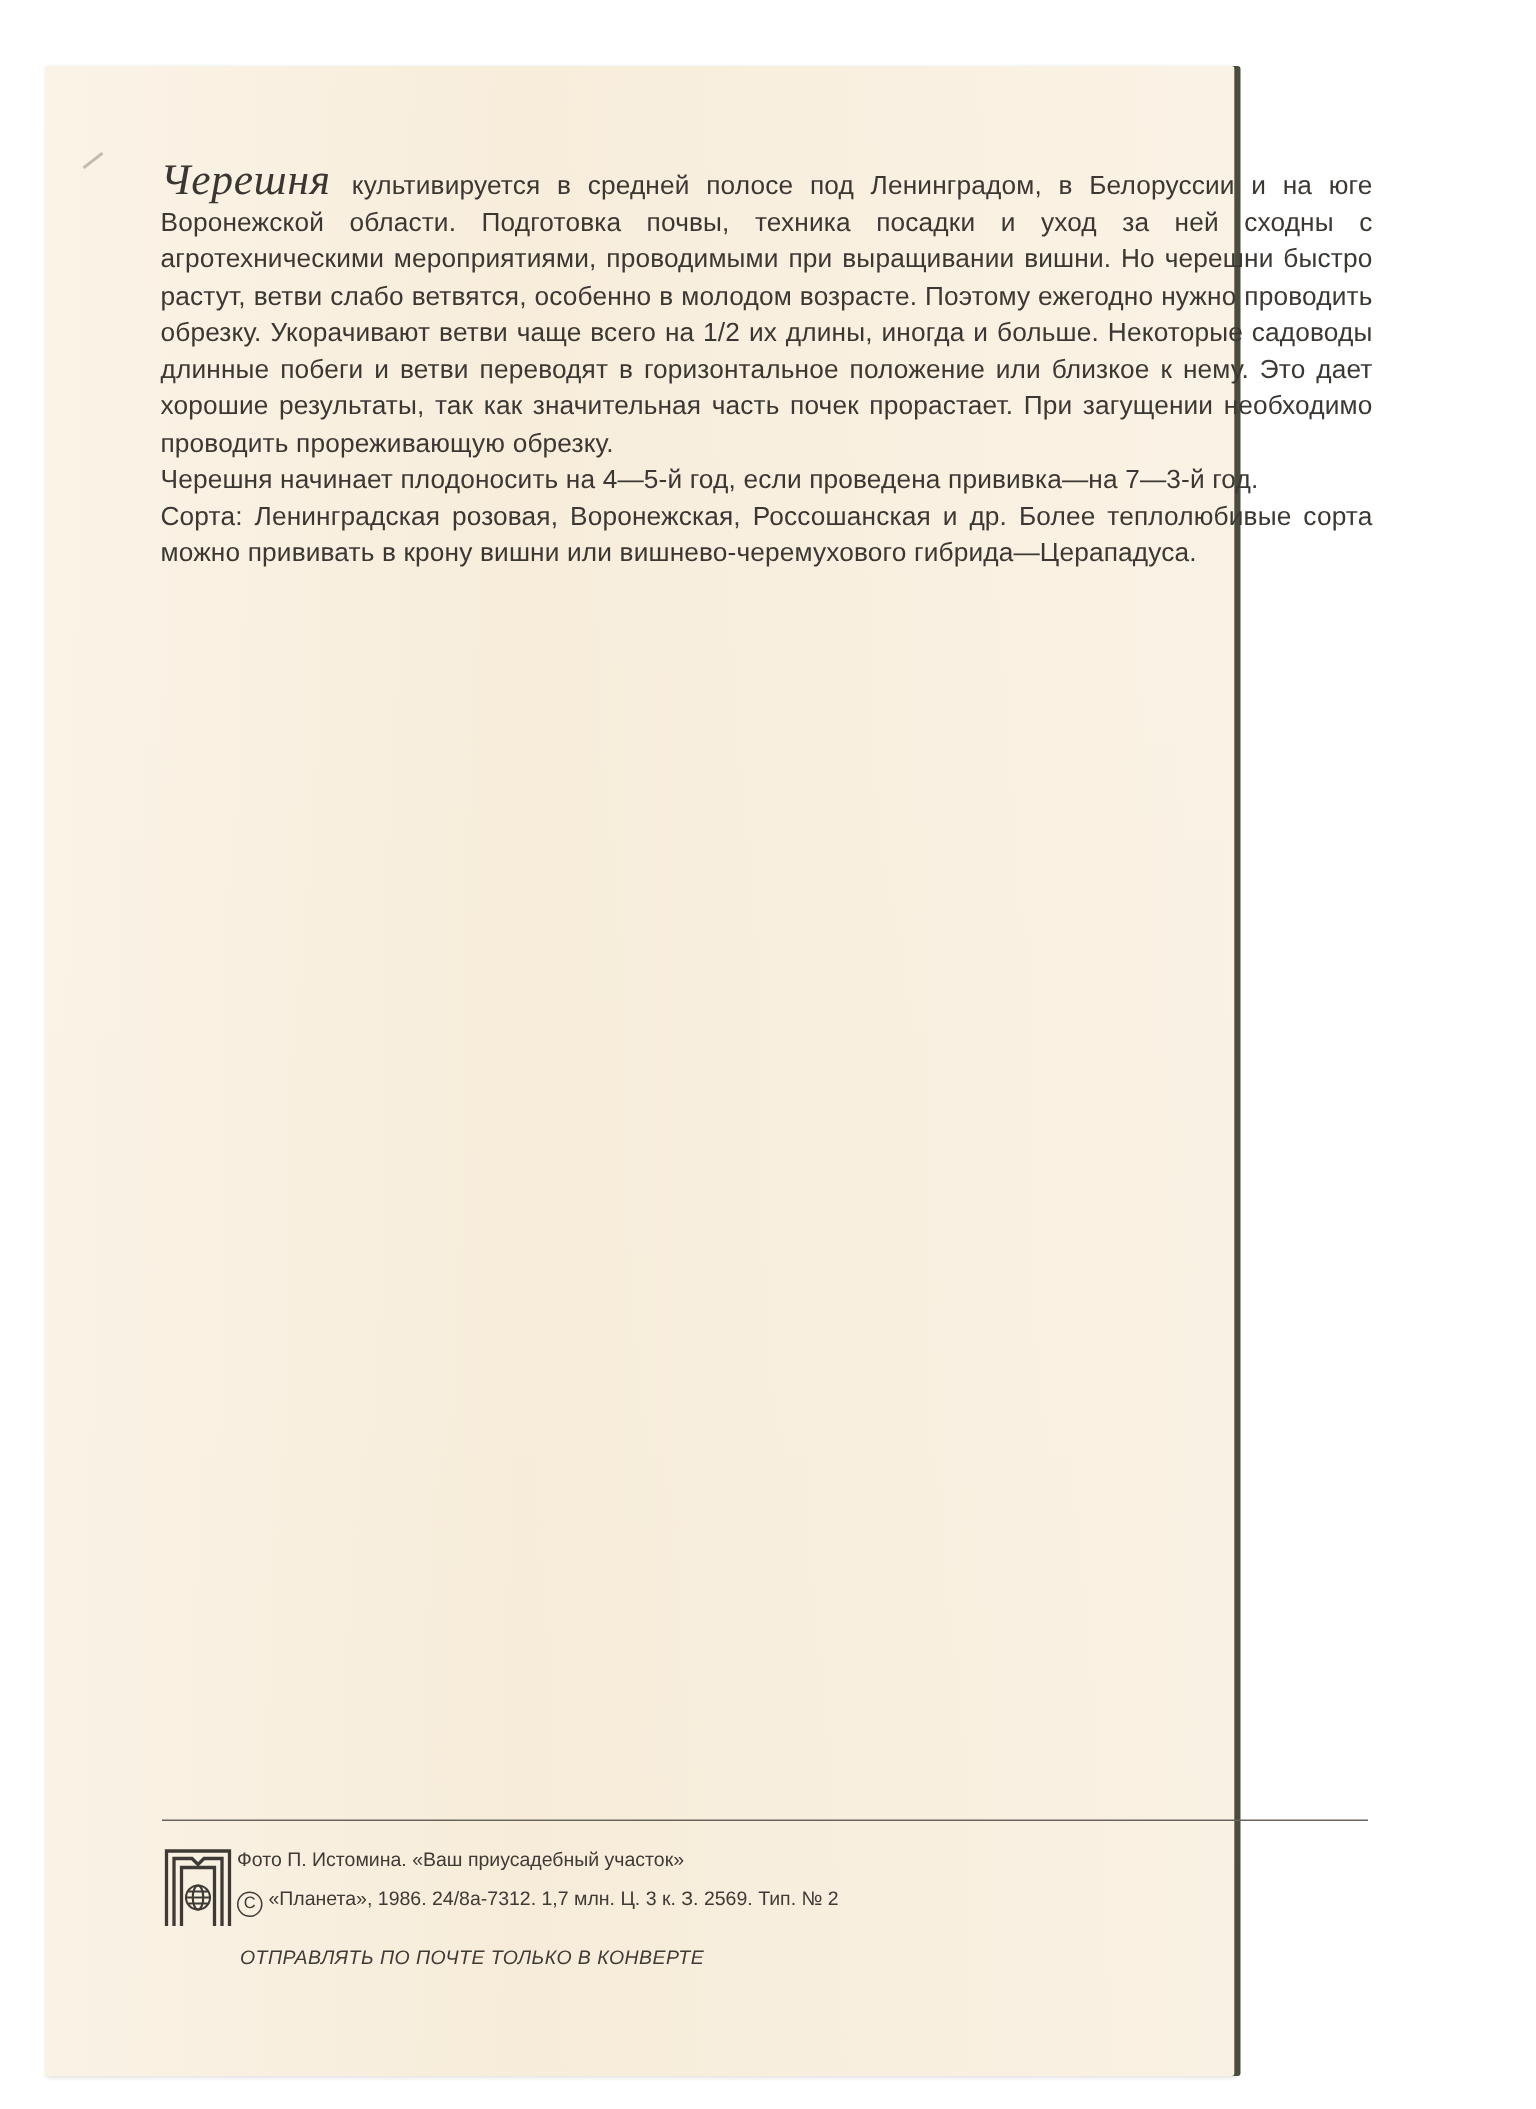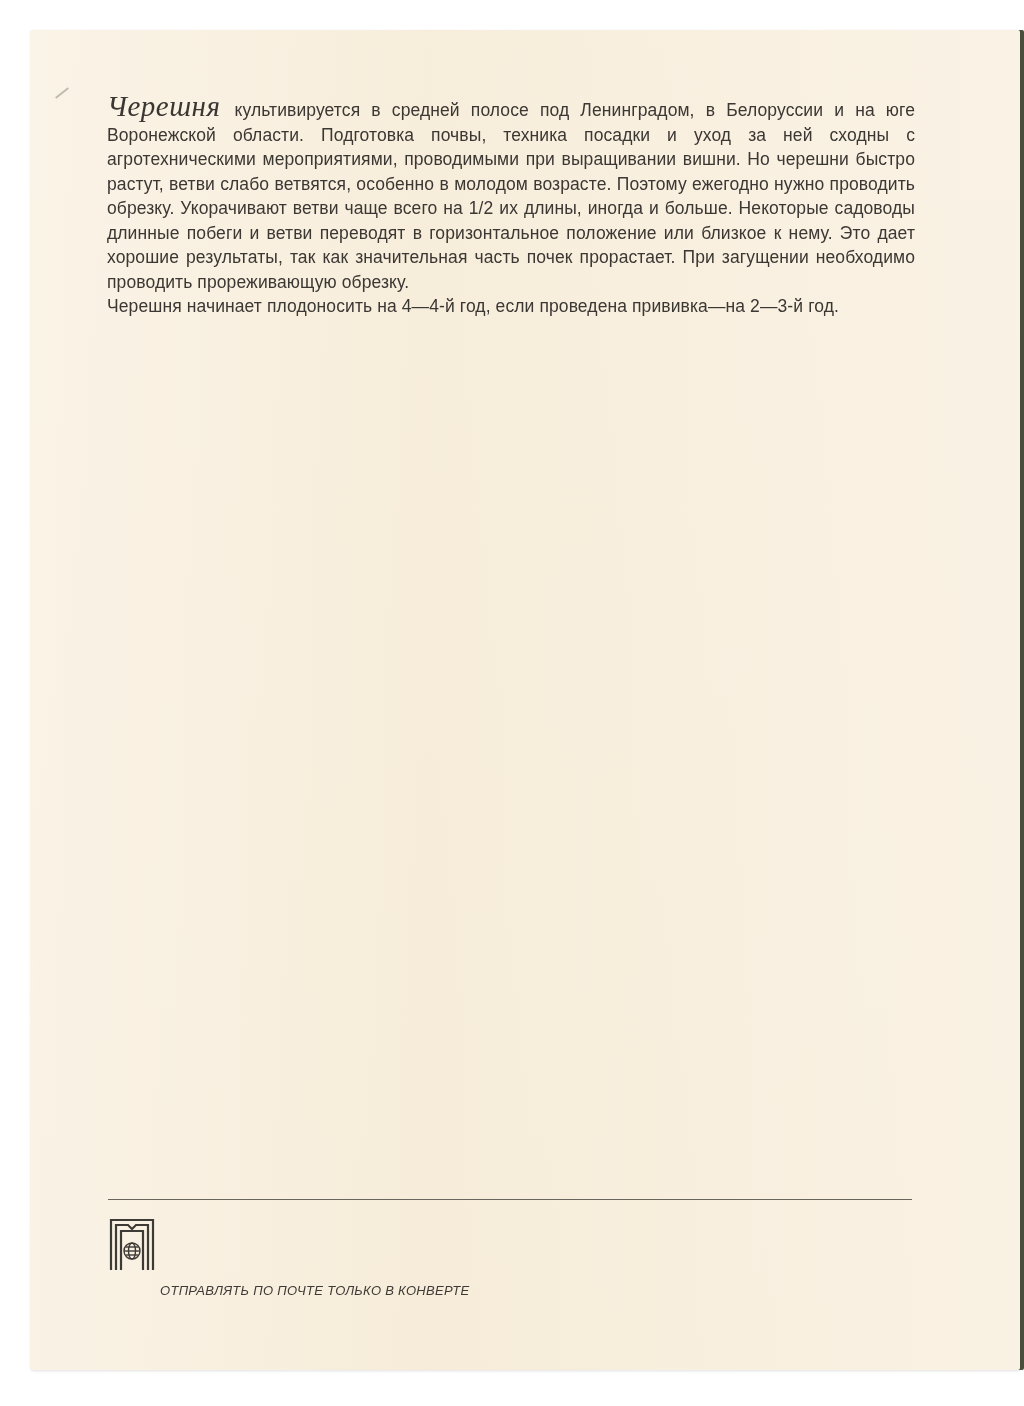--- a/index.html
+++ b/index.html
@@ -9,22 +9,22 @@
     }
     body {
       width: 1024px;
       height: 1406px;
       position: relative;
       overflow: hidden;
     }
     .card {
       position: absolute;
       left: 30px;
-      top: 30px;
-      width: 990px;
+      top: 44px;
+      width: 793px;
       height: 1340px;
       background: #f8efdf;
       background-image:
         linear-gradient(90deg, rgba(255,255,255,0.25) 0%, rgba(240,225,200,0.15) 40%, rgba(255,255,255,0.2) 100%),
         linear-gradient(180deg, rgba(250,240,222,0.4), rgba(248,236,214,0.3));
       box-shadow: 4px 0 0 #4a4d3c, 1px 1px 3px rgba(0,0,0,0.12);
       border-radius: 2px;
     }
     .text-block {
       position: absolute;
@@ -119,37 +119,44 @@
 <body>
 
 <div class="card">
   <div class="scratch"></div>
 
   <div class="text-block">
     <p class="para">
       <span class="title-word">Черешня</span><span>культивируется в средней полосе под Ленинградом, в Белоруссии и на юге Воронежской области. Подготовка почвы, техника посадки и уход за ней сходны с агротехническими мероприятиями, проводимыми при выращивании вишни. Но черешни быстро растут, ветви слабо ветвятся, особенно в молодом возрасте. Поэтому ежегодно нужно проводить обрезку. Укорачивают ветви чаще всего на 1/2 их длины, иногда и больше. Некоторые садоводы длинные побеги и ветви переводят в горизонтальное положение или близкое к нему. Это дает хорошие результаты, так как значительная часть почек прорастает. При загущении необходимо проводить прореживающую обрезку.</span>
     </p>
     <p class="para">
-      <span>Черешня начинает плодоносить на 4—4-й год, если проведена прививка—на 2—3-й год.</span>
+      <span>Черешня начинает плодоносить на 4—5-й год, если проведена прививка—на 7—3-й год.</span>
+    </p>
+    <p class="para">
+      <span>Сорта: Ленинградская розовая, Воронежская, Россошанская и др. Более теплолюбивые сорта можно прививать в крону вишни или вишнево-черемухового гибрида—Церападуса.</span>
     </p>
   </div>
 
   <div class="divider"></div>
 
   <div class="imprint">
     <svg class="logo" viewBox="0 0 48 54">
       <g fill="none" stroke="#3e3a35" stroke-width="2.2">
         <path d="M3 53 V3 H45 V53"></path>
         <path d="M8 53 V8 H20 L24 12 L28 8 H40 V53"></path>
         <path d="M13 53 V14 H35 V53"></path>
       </g>
       <g fill="none" stroke="#3e3a35" stroke-width="1.4">
         <circle cx="24" cy="34" r="8"></circle>
         <ellipse cx="24" cy="34" rx="3.5" ry="8"></ellipse>
         <line x1="16" y1="34" x2="32" y2="34"></line>
         <line x1="17.5" y1="30" x2="30.5" y2="30"></line>
         <line x1="17.5" y1="38" x2="30.5" y2="38"></line>
       </g>
     </svg>
+    <div class="imprint-lines">
+      <div>Фото П. Истомина. «Ваш приусадебный участок»</div>
+      <div><span class="copyright-sign">C</span><span>«Планета», 1986. 24/8а-7312. 1,7 млн. Ц. 3 к. З. 2569. Тип. № 2</span></div>
+    </div>
   </div>
 
   <div class="mail-note">ОТПРАВЛЯТЬ ПО ПОЧТЕ ТОЛЬКО В КОНВЕРТЕ</div>
 </div>
 
 </body></html>

